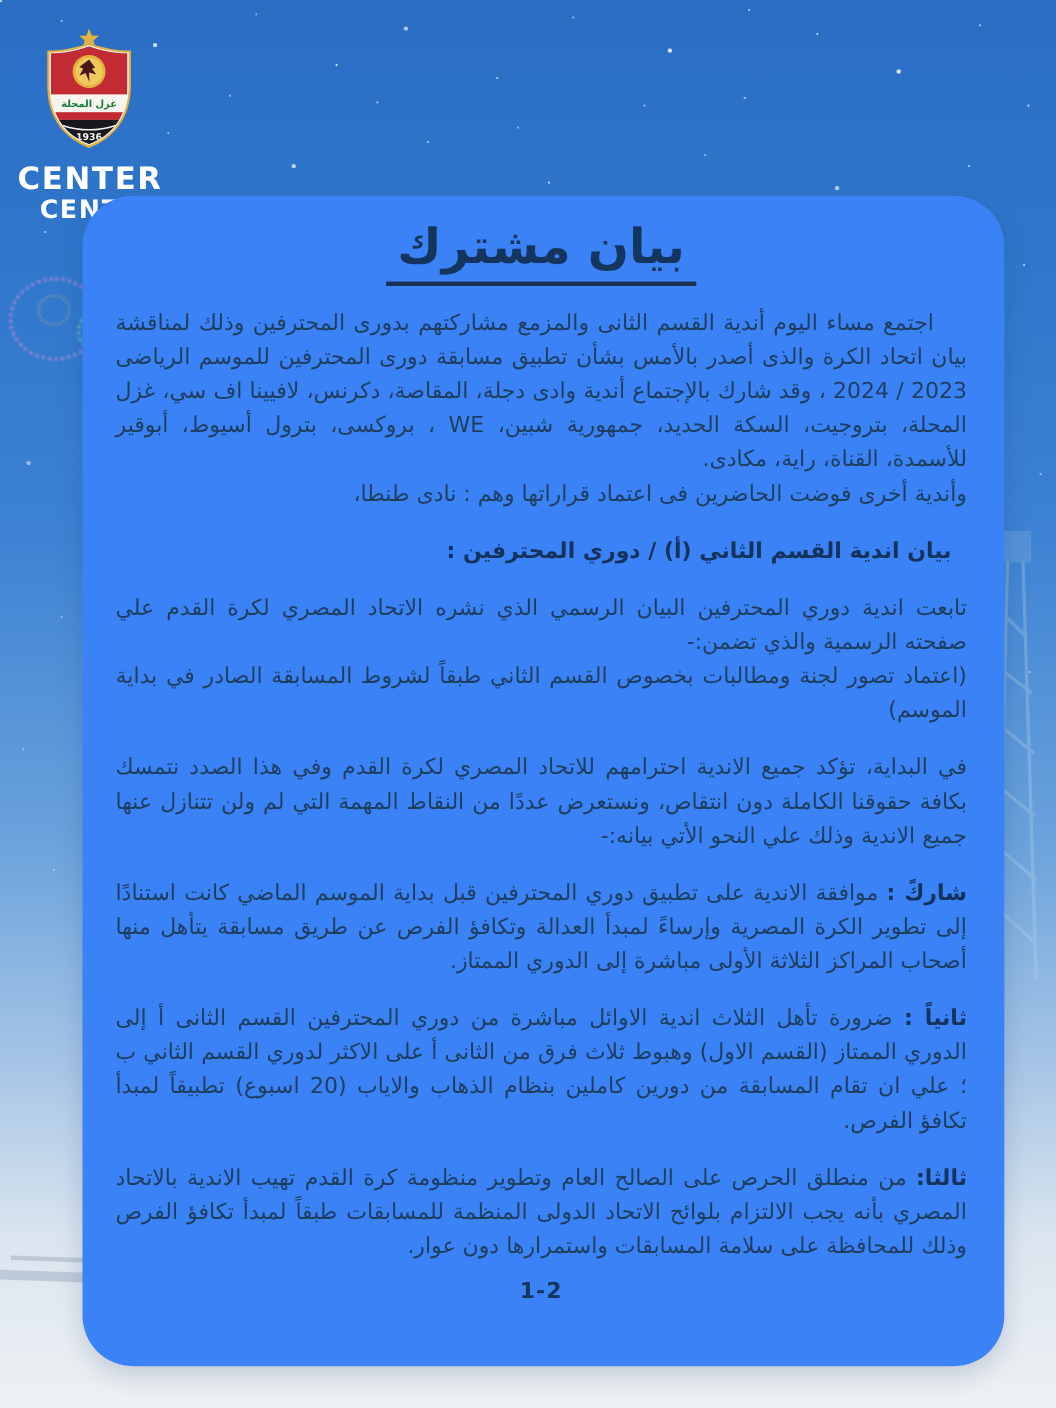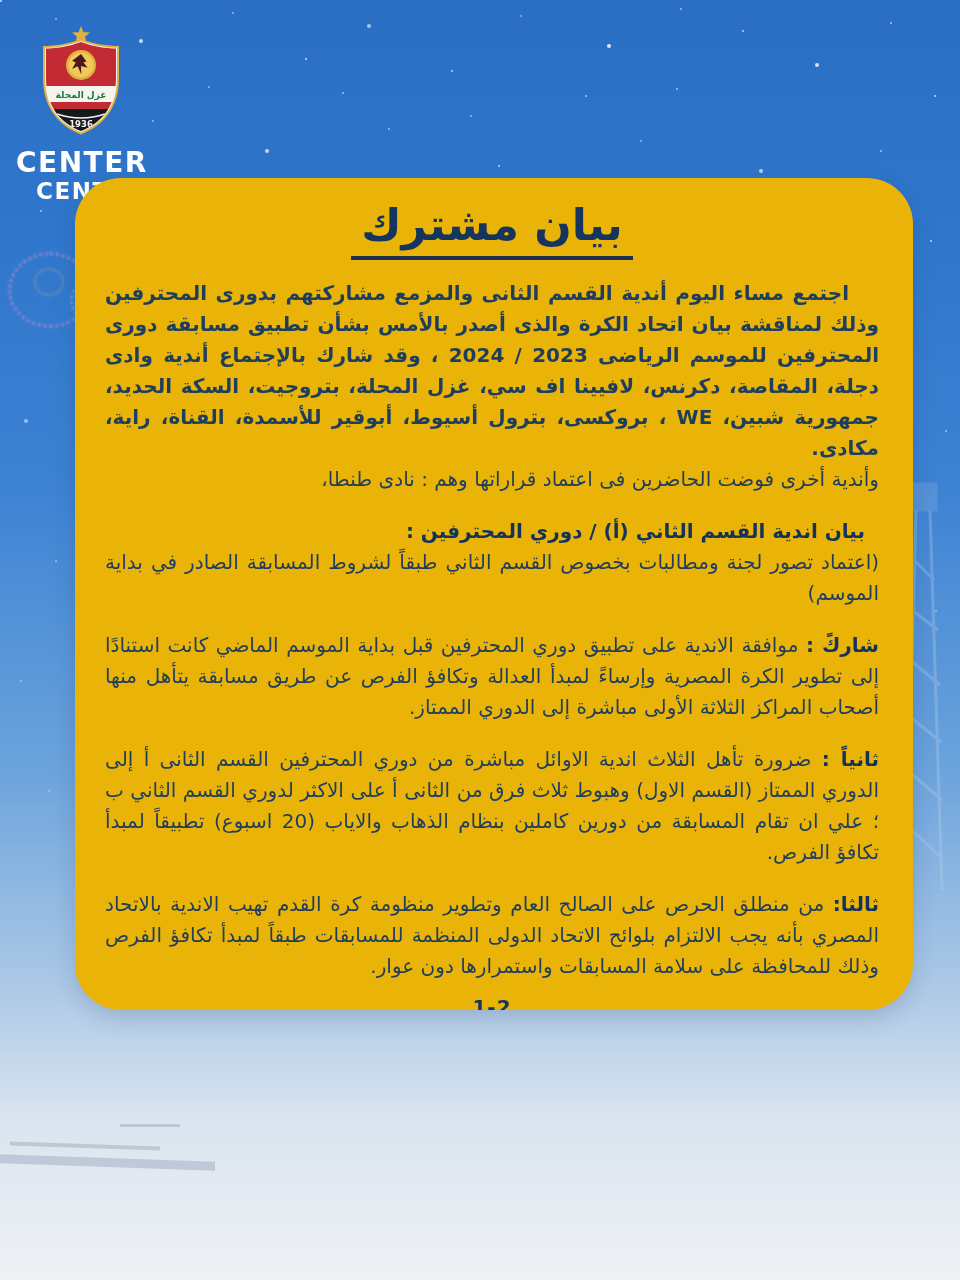--- a/index.html
+++ b/index.html
@@ -41,35 +41,35 @@
   .slab1{left:0;top:38px;width:215px;height:9px;transform:skewY(2deg);}
   .slab2{left:10px;top:24px;width:150px;height:4px;transform:skewY(2deg);}
   .slab3{left:120px;top:4px;width:60px;height:3px;}
   
   .brand{position:absolute;left:16px;top:26px;width:130px;text-align:right;}
   .crest{display:block;margin:0 auto;}
   .media-line1{color:#fff;font-weight:800;font-size:28px;letter-spacing:1.5px;margin-top:10px;line-height:30px;}
   .media-line2{color:#fff;font-weight:800;font-size:23px;letter-spacing:1.5px;line-height:26px;}
   
   .card{
-    position:absolute;left:75px;top:178px;width:838px;height:832px;
-    background:#eab308;border-radius:46px;box-shadow:0 8px 22px rgba(20,50,90,.18);
+    position:absolute;left:75px;top:178px;width:838px;height:1064px;
+    background:#3b82f6;border-radius:46px;box-shadow:0 8px 22px rgba(20,50,90,.18);
     overflow:hidden;box-sizing:border-box;padding:18px 34px 0 30px;
     direction:rtl;color:#1e3e5d;
   }
   .doc-title{
     text-align:center;margin:6px auto 18px auto;
   }
   .doc-title span{
     display:inline-block;font-size:44px;font-weight:800;color:#16355e;
     border-bottom:4px solid #1b2f52;padding:0 10px 8px 10px;line-height:1.05;
   }
   .card p{margin:0;font-size:20px;line-height:31px;text-align:justify;text-align-last:right;}
   .gap{margin-top:21px !important;}
-  .indent{text-indent:30px;font-weight:bold;}
+  .indent{text-indent:30px;}
   .bold-heading{font-weight:800;color:#14335c;padding-right:14px;font-size:21px;}
   .lead{font-weight:800;color:#14335c;}
   .page-number{
     text-align:center !important;text-align-last:center !important;
     font-size:38px;font-weight:800;color:#16355e;margin-top:10px !important;letter-spacing:1px;
     direction:ltr;
   }
 </style>
 </head>
 <body>
@@ -125,22 +125,24 @@
   <div class="doc-title">
     <span>بيان مشترك</span>
   </div>
 
   <p class="indent">اجتمع مساء اليوم أندية القسم الثانى والمزمع مشاركتهم بدورى المحترفين وذلك لمناقشة بيان اتحاد الكرة والذى أصدر بالأمس بشأن تطبيق مسابقة دورى المحترفين للموسم الرياضى 2023 / 2024 ، وقد شارك بالإجتماع أندية وادى دجلة، المقاصة، دكرنس، لافيينا اف سي، غزل المحلة، بتروجيت، السكة الحديد، جمهورية شبين، WE ، بروكسى، بترول أسيوط، أبوقير للأسمدة، القناة، راية، مكادى.</p>
   <p>وأندية أخرى فوضت الحاضرين فى اعتماد قراراتها وهم : نادى طنطا،</p>
 
 
   <p class="gap bold-heading">بيان اندية القسم الثاني (أ) / دوري المحترفين :</p>
 
+  <p class="gap">تابعت اندية دوري المحترفين البيان الرسمي الذي نشره الاتحاد المصري لكرة القدم علي صفحته الرسمية والذي تضمن:-</p>
   <p>(اعتماد تصور لجنة ومطالبات بخصوص القسم الثاني طبقاً لشروط المسابقة الصادر في بداية الموسم)</p>
 
+  <p class="gap">في البداية، تؤكد جميع الاندية احترامهم للاتحاد المصري لكرة القدم وفي هذا الصدد نتمسك بكافة حقوقنا الكاملة دون انتقاص، ونستعرض عددًا من النقاط المهمة التي لم ولن تتنازل عنها جميع الاندية وذلك علي النحو الأتي بيانه:-</p>
 
   <p class="gap">
     <span class="lead">شاركً :</span>
     <span>موافقة الاندية على تطبيق دوري المحترفين قبل بداية الموسم الماضي كانت استنادًا إلى تطوير الكرة المصرية وإرساءً لمبدأ العدالة وتكافؤ الفرص عن طريق مسابقة يتأهل منها أصحاب المراكز الثلاثة الأولى مباشرة إلى الدوري الممتاز.</span>
   </p>
 
   <p class="gap">
     <span class="lead">ثانياً :</span>
     <span>ضرورة تأهل الثلاث اندية الاوائل مباشرة من دوري المحترفين القسم الثانى أ إلى الدوري الممتاز (القسم الاول) وهبوط ثلاث فرق من الثانى أ على الاكثر لدوري القسم الثاني ب ؛ علي ان تقام المسابقة من دورين كاملين بنظام الذهاب والاياب (20 اسبوع) تطبيقاً لمبدأ تكافؤ الفرص.</span>
   </p>

